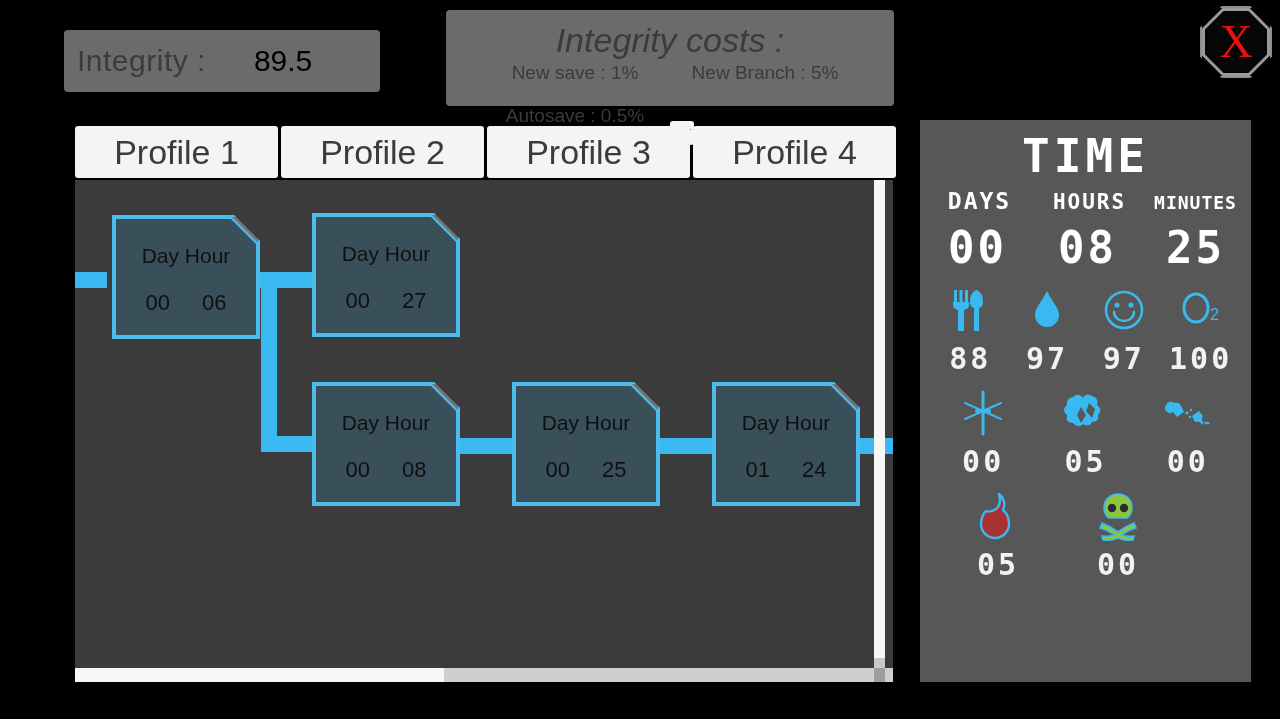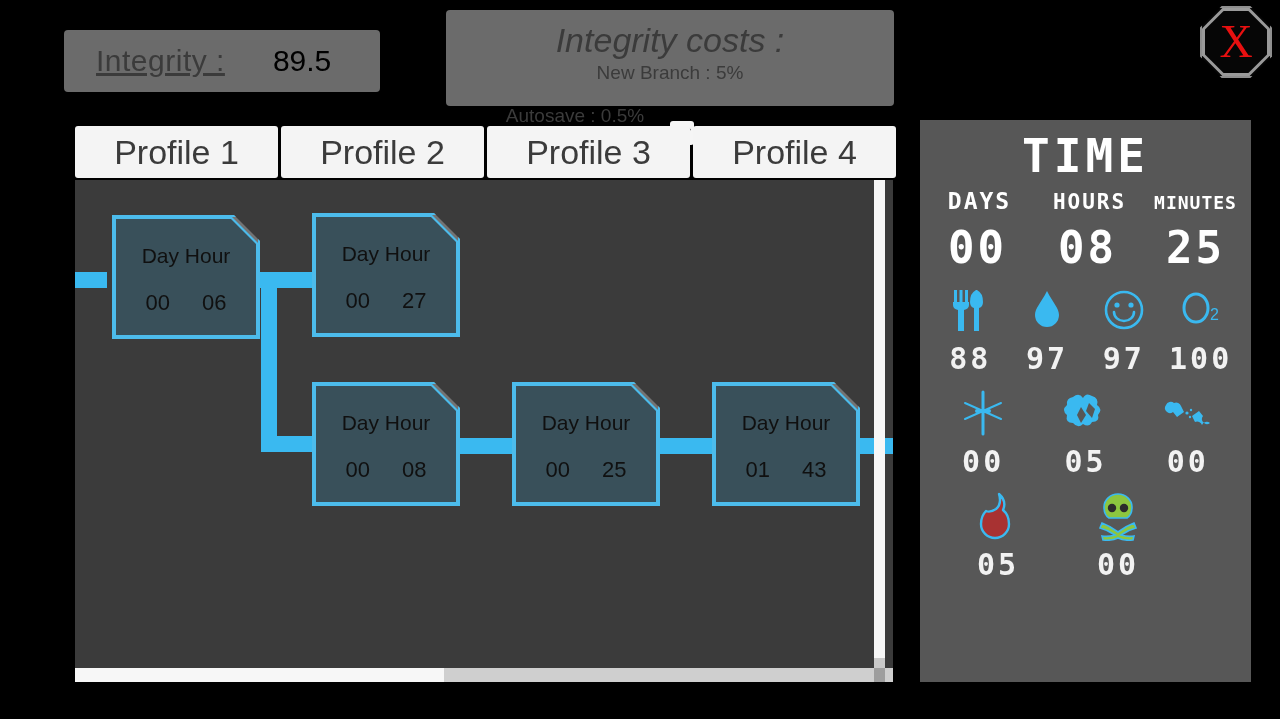--- a/index.html
+++ b/index.html
@@ -18,23 +18,22 @@
   .abs { position: absolute; }
 
   
   #integrity-panel {
     left: 64px; top: 30px; width: 316px; height: 62px;
     background: #6b6b6b;
     border-radius: 4px;
     display: flex; align-items: center;
   }
   #integrity-label {
-    font-size: 30px; color: #3b3b3b; margin-left: 32px;
+    font-size: 30px; color: #3b3b3b; margin-left: 13px;
     letter-spacing: 0.5px;
-    text-decoration: underline;
   }
   #integrity-value {
     font-size: 30px; color: #000000; margin-left: 48px;
   }
 
   
   #costs-panel {
     left: 446px; top: 10px; width: 448px; height: 96px;
     background: #6b6b6b;
     border-radius: 4px;
@@ -223,20 +222,21 @@
 <body>
 
 <div class="abs" id="integrity-panel">
   <span id="integrity-label">Integrity :</span>
   <span id="integrity-value">89.5</span>
 </div>
 
 <div class="abs" id="costs-panel">
   <div id="costs-title">Integrity costs :</div>
   <div class="costs-row">
+    <span id="cost-new-save">New save : 1%</span>
     <span id="cost-new-branch">New Branch : 5%</span>
   </div>
   <div class="costs-row">
     <span id="cost-autosave">Autosave : 0.5%</span>
     <span id="autosave-toggle">
       <span id="autosave-checkbox"></span>
       <span id="autosave-label">Autosave</span>
     </span>
   </div>
 </div>
@@ -313,21 +313,21 @@
       </span>
     </div>
 
     <div class="node" style="left:637px; top:202px;">
       <span class="node-border"></span>
       <span class="node-fill"></span>
       <span class="node-inner">
         <span class="node-head">Day Hour</span>
         <span class="node-nums">
           <span>01</span>
-          <span>43</span>
+          <span>24</span>
         </span>
       </span>
     </div>
 
   </div>
 </div>
 
 <div class="abs" id="graph-vscroll">
   <div class="thumb"></div>
 </div>

